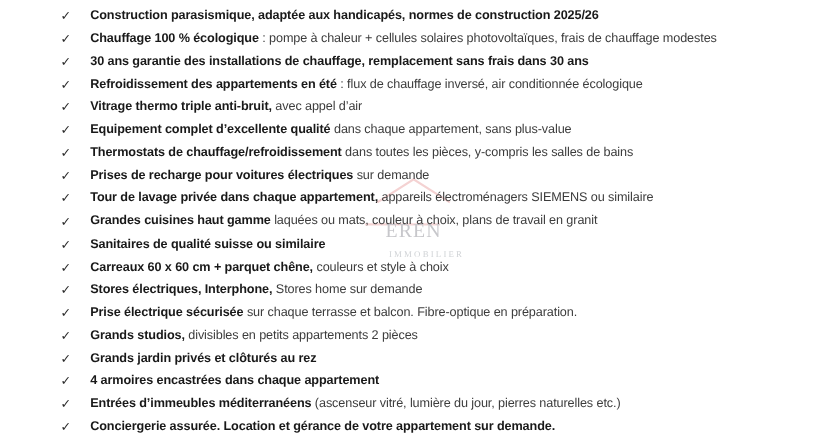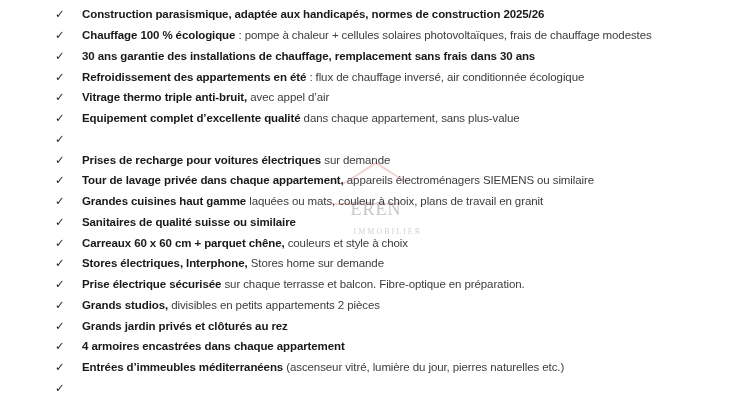--- a/index.html
+++ b/index.html
@@ -88,20 +88,21 @@
       <span class="txt"><span class="seg-bold">Vitrage thermo triple anti-bruit,</span><span class="seg-reg">avec appel d’air</span></span>
     </div>
 
     <div class="row">
       <span class="check">✓</span>
       <span class="txt"><span class="seg-bold">Equipement complet d’excellente qualité</span><span class="seg-reg">dans chaque appartement, sans plus-value</span></span>
     </div>
 
     <div class="row">
       <span class="check">✓</span>
+      <span class="txt"><span class="seg-bold">Thermostats de chauffage/refroidissement</span><span class="seg-reg">dans toutes les pièces, y-compris les salles de bains</span></span>
     </div>
 
     <div class="row">
       <span class="check">✓</span>
       <span class="txt"><span class="seg-bold">Prises de recharge pour voitures électriques</span><span class="seg-reg">sur demande</span></span>
     </div>
 
     <div class="row">
       <span class="check">✓</span>
       <span class="txt"><span class="seg-bold">Tour de lavage privée dans chaque appartement,</span><span class="seg-reg">appareils électroménagers SIEMENS ou similaire</span></span>
@@ -147,16 +148,17 @@
       <span class="txt"><span class="seg-bold">4 armoires encastrées dans chaque appartement</span><span class="seg-reg"></span></span>
     </div>
 
     <div class="row">
       <span class="check">✓</span>
       <span class="txt"><span class="seg-bold">Entrées d’immeubles méditerranéens</span><span class="seg-reg">(ascenseur vitré, lumière du jour, pierres naturelles etc.)</span></span>
     </div>
 
     <div class="row">
       <span class="check">✓</span>
+      <span class="txt"><span class="seg-bold">Conciergerie assurée. Location et gérance de votre appartement sur demande.</span><span class="seg-reg"></span></span>
     </div>
   </div>
 
 </div>
 
 </body></html>

